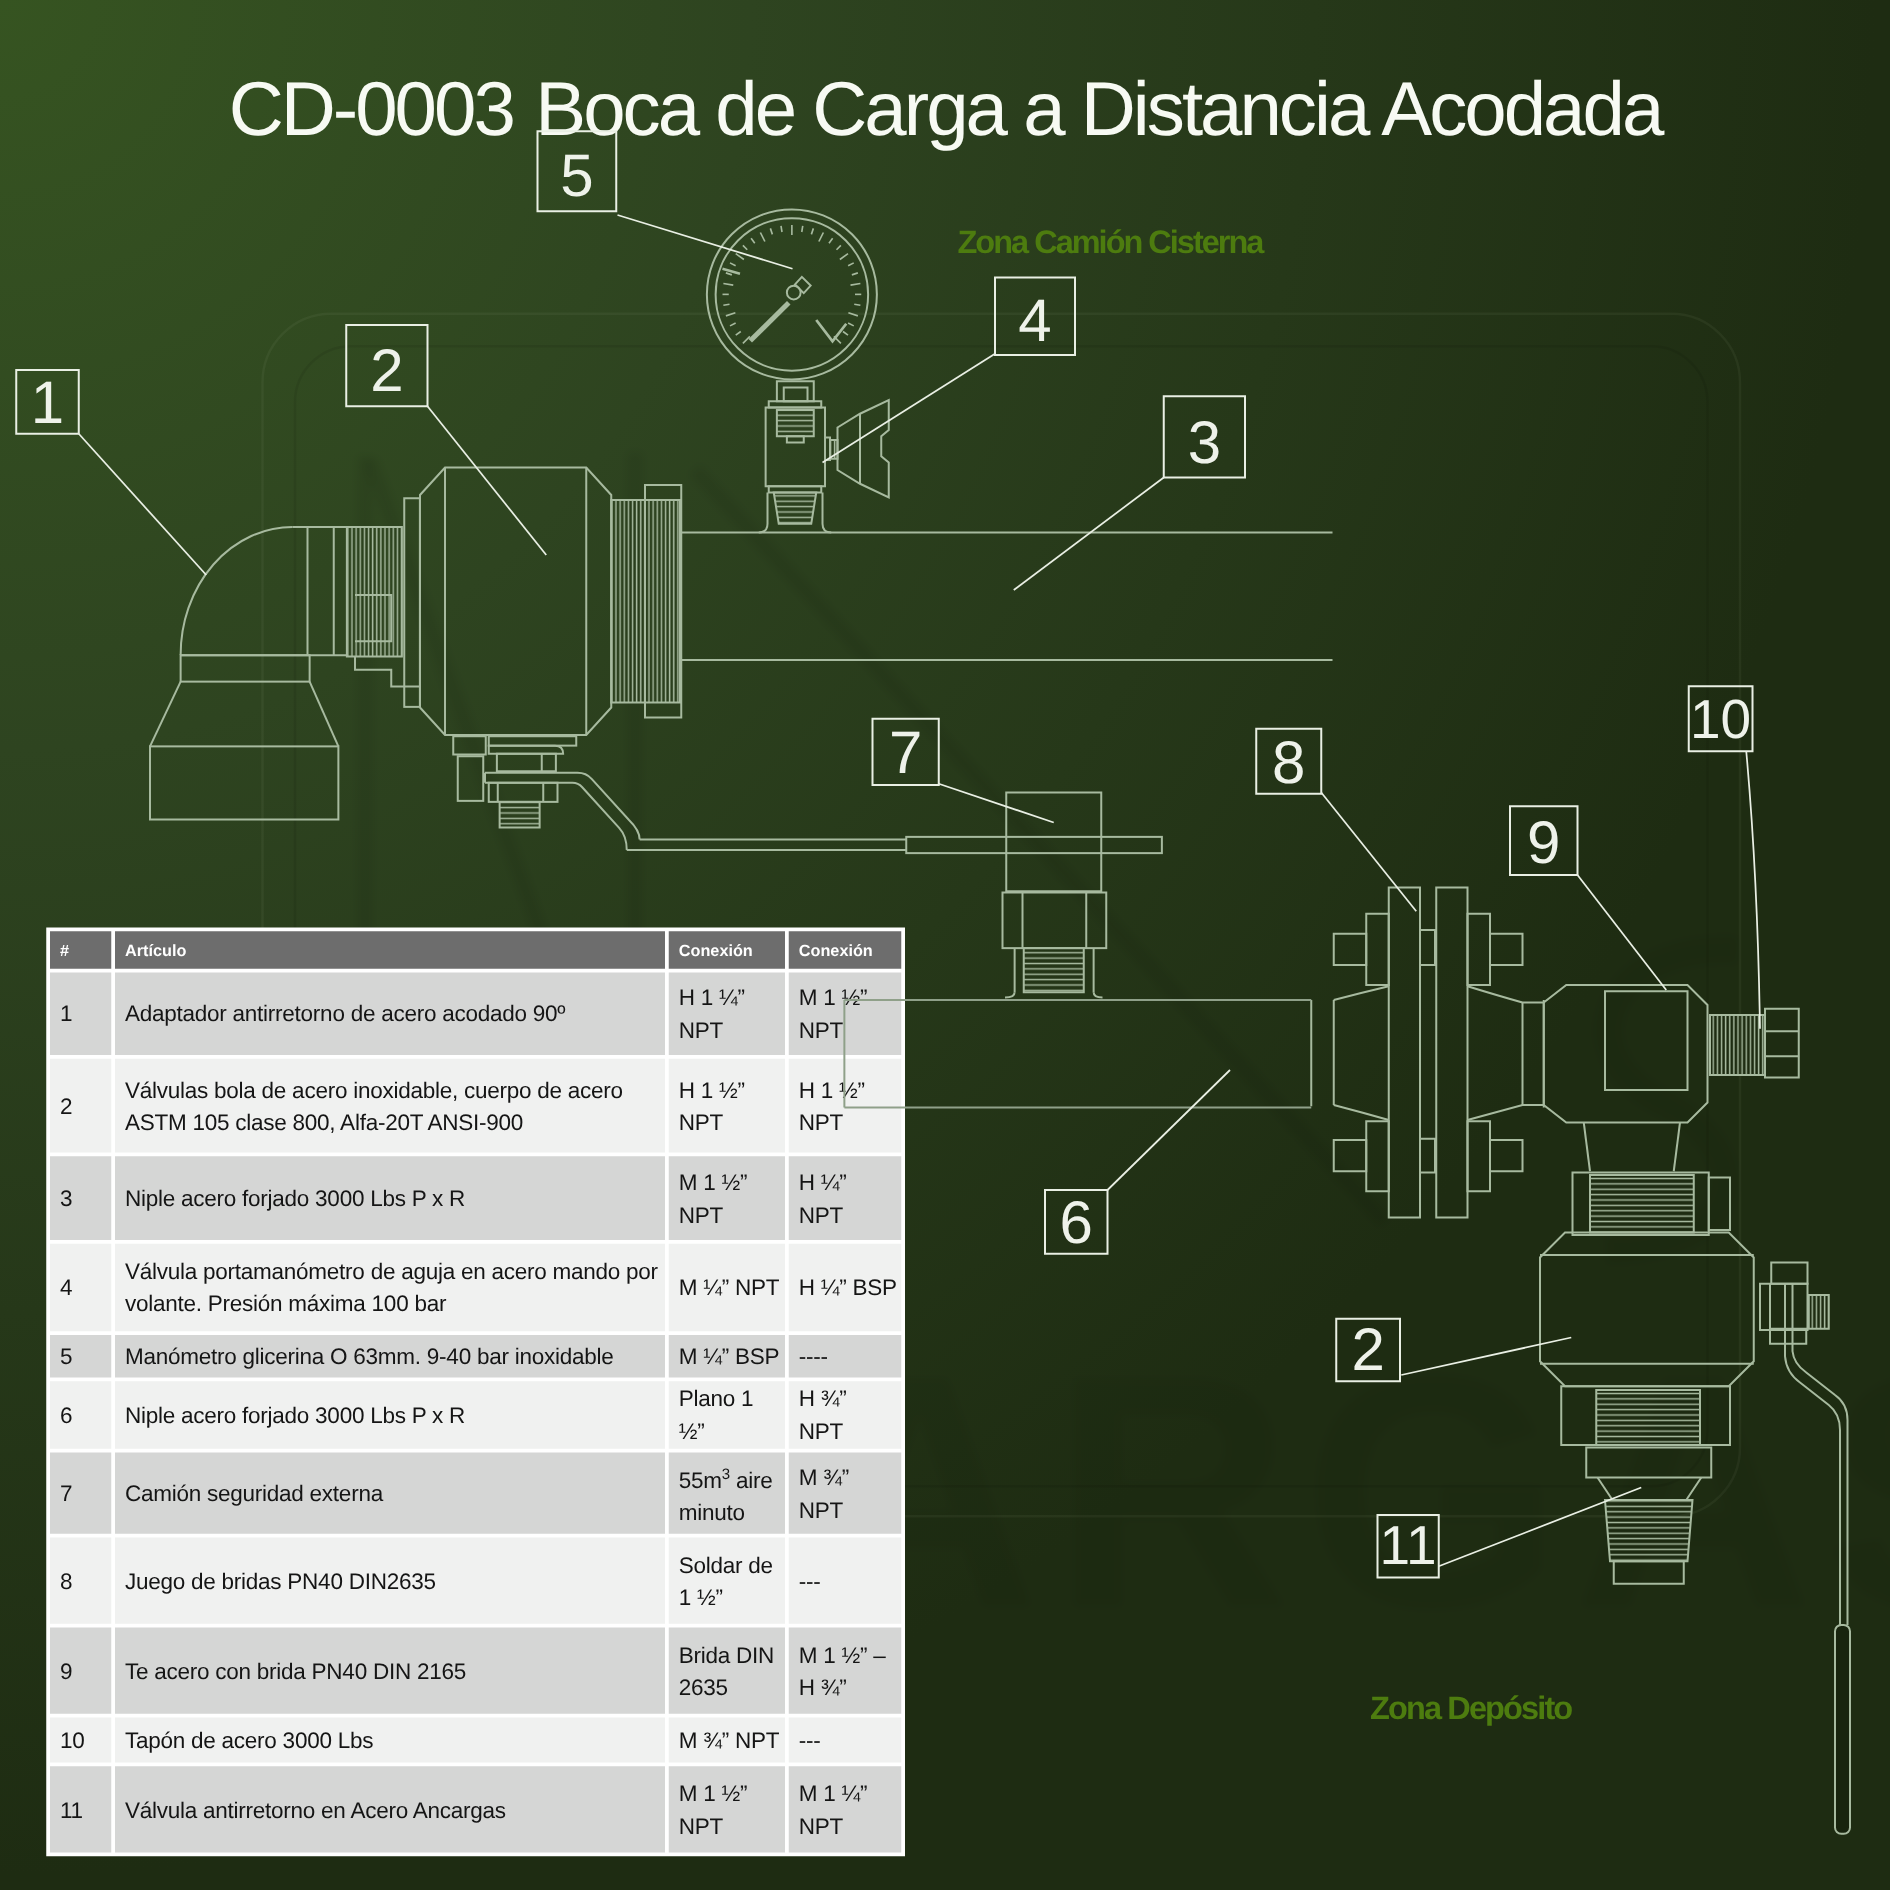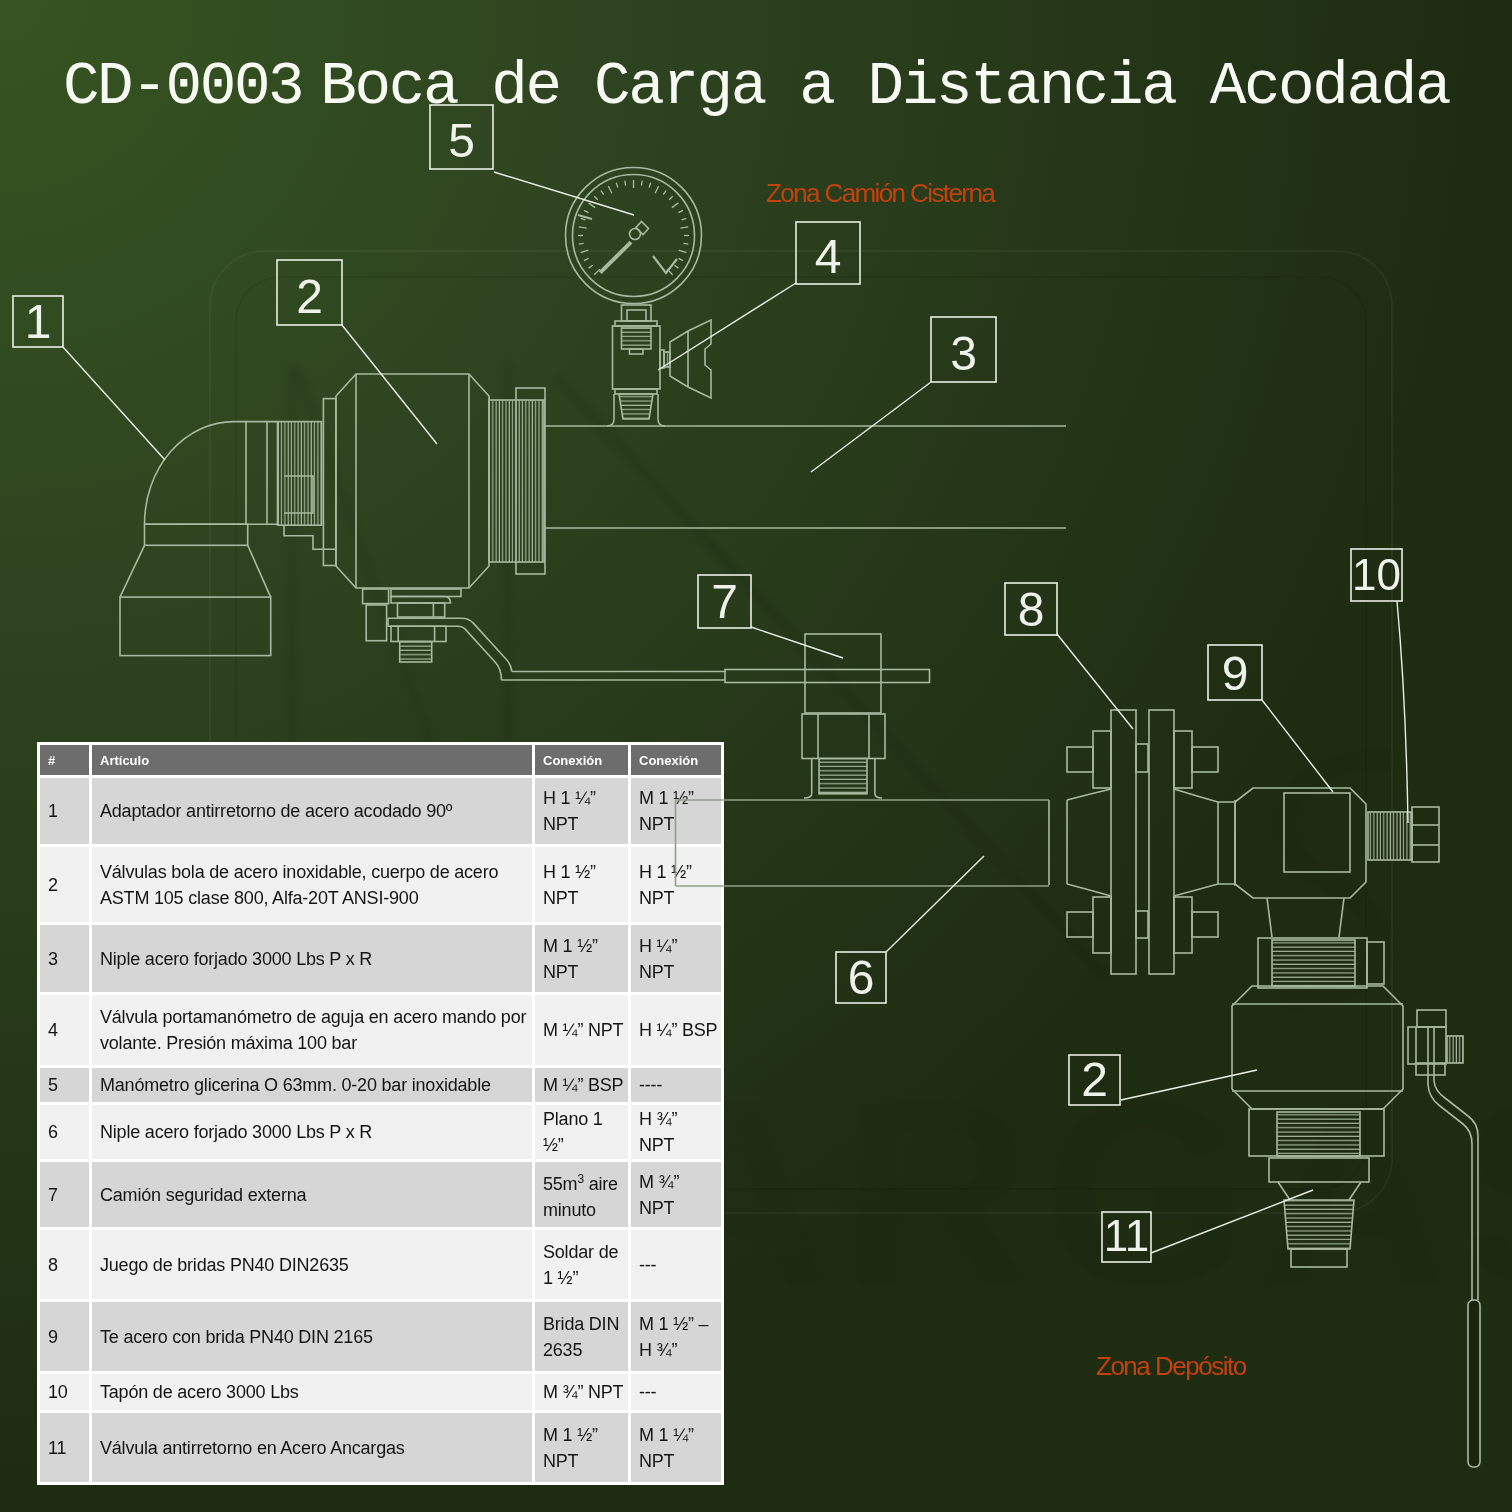--- a/index.html
+++ b/index.html
@@ -1,23 +1,23 @@
 <!DOCTYPE html>
 <html><head>
 <meta charset="utf-8">
 <style>
 html,body{margin:0;padding:0;}
 *{-webkit-font-smoothing:antialiased;}
 body{position:relative;width:1512px;height:1512px;overflow:hidden;
  font-family:"Liberation Sans",sans-serif;
  background:radial-gradient(1500px circle at 0px 0px,#365421 0%,#2e4420 40%,#1e2c12 100%);}
 #title{opacity:0.999;position:absolute;left:0;top:52px;width:1512px;text-align:center;
- color:#f7faf3;font-size:61px;letter-spacing:-2.4px;white-space:nowrap;font-family:Liberation Mono, monospace;}
+ color:#f7faf3;font-size:61px;letter-spacing:-2.4px;white-space:nowrap;}
 #title .gap{display:inline-block;width:18px;}
-.zone{opacity:0.999;position:absolute;color:#c2410c;font-weight:normal;font-size:26px;white-space:nowrap;}
+.zone{opacity:0.999;position:absolute;color:#4d7c0f;font-weight:bold;font-size:26px;white-space:nowrap;}
 #z1{left:766px;top:178px;letter-spacing:-1.6px;}
 #z2{left:1096px;top:1351px;letter-spacing:-1.5px;}
 svg.lay{position:absolute;left:0;top:0;}
 #tblwrap{opacity:0.999;position:absolute;left:37px;top:742px;}
 table{border-collapse:separate;border-spacing:3px;background:#ffffff;table-layout:fixed;}
 td,th{overflow:hidden;vertical-align:middle;}
 th{background:#6d6d6d;color:#ffffff;font-size:13px;font-weight:bold;text-align:left;padding:0 0 0 8px;}
 td{font-size:18px;color:#151515;line-height:26px;padding:0 4px 0 8px;letter-spacing:-0.2px;}
 tr.d td{background:#d5d6d5;}
 tr.l td{background:#f0f1f0;}
@@ -253,21 +253,21 @@
           <td>H ¼”<br>NPT</td>
         </tr>
 <tr class="l" style="height:70px">
           <td>4</td>
           <td>Válvula portamanómetro de aguja en acero mando por volante. Presión máxima 100 bar</td>
           <td>M ¼” NPT</td>
           <td><span style="white-space:nowrap">H ¼” BSP</span></td>
         </tr>
 <tr class="d" style="height:34px">
           <td>5</td>
-          <td>Manómetro glicerina O 63mm. 0-20 bar inoxidable</td>
+          <td>Manómetro glicerina O 63mm. 9-40 bar inoxidable</td>
           <td>M ¼” BSP</td>
           <td>----</td>
         </tr>
 <tr class="l" style="height:54px">
           <td>6</td>
           <td>Niple acero forjado 3000 Lbs P x R</td>
           <td>Plano 1<br>½”</td>
           <td>H ¾”<br>NPT</td>
         </tr>
 <tr class="d" style="height:65px">

